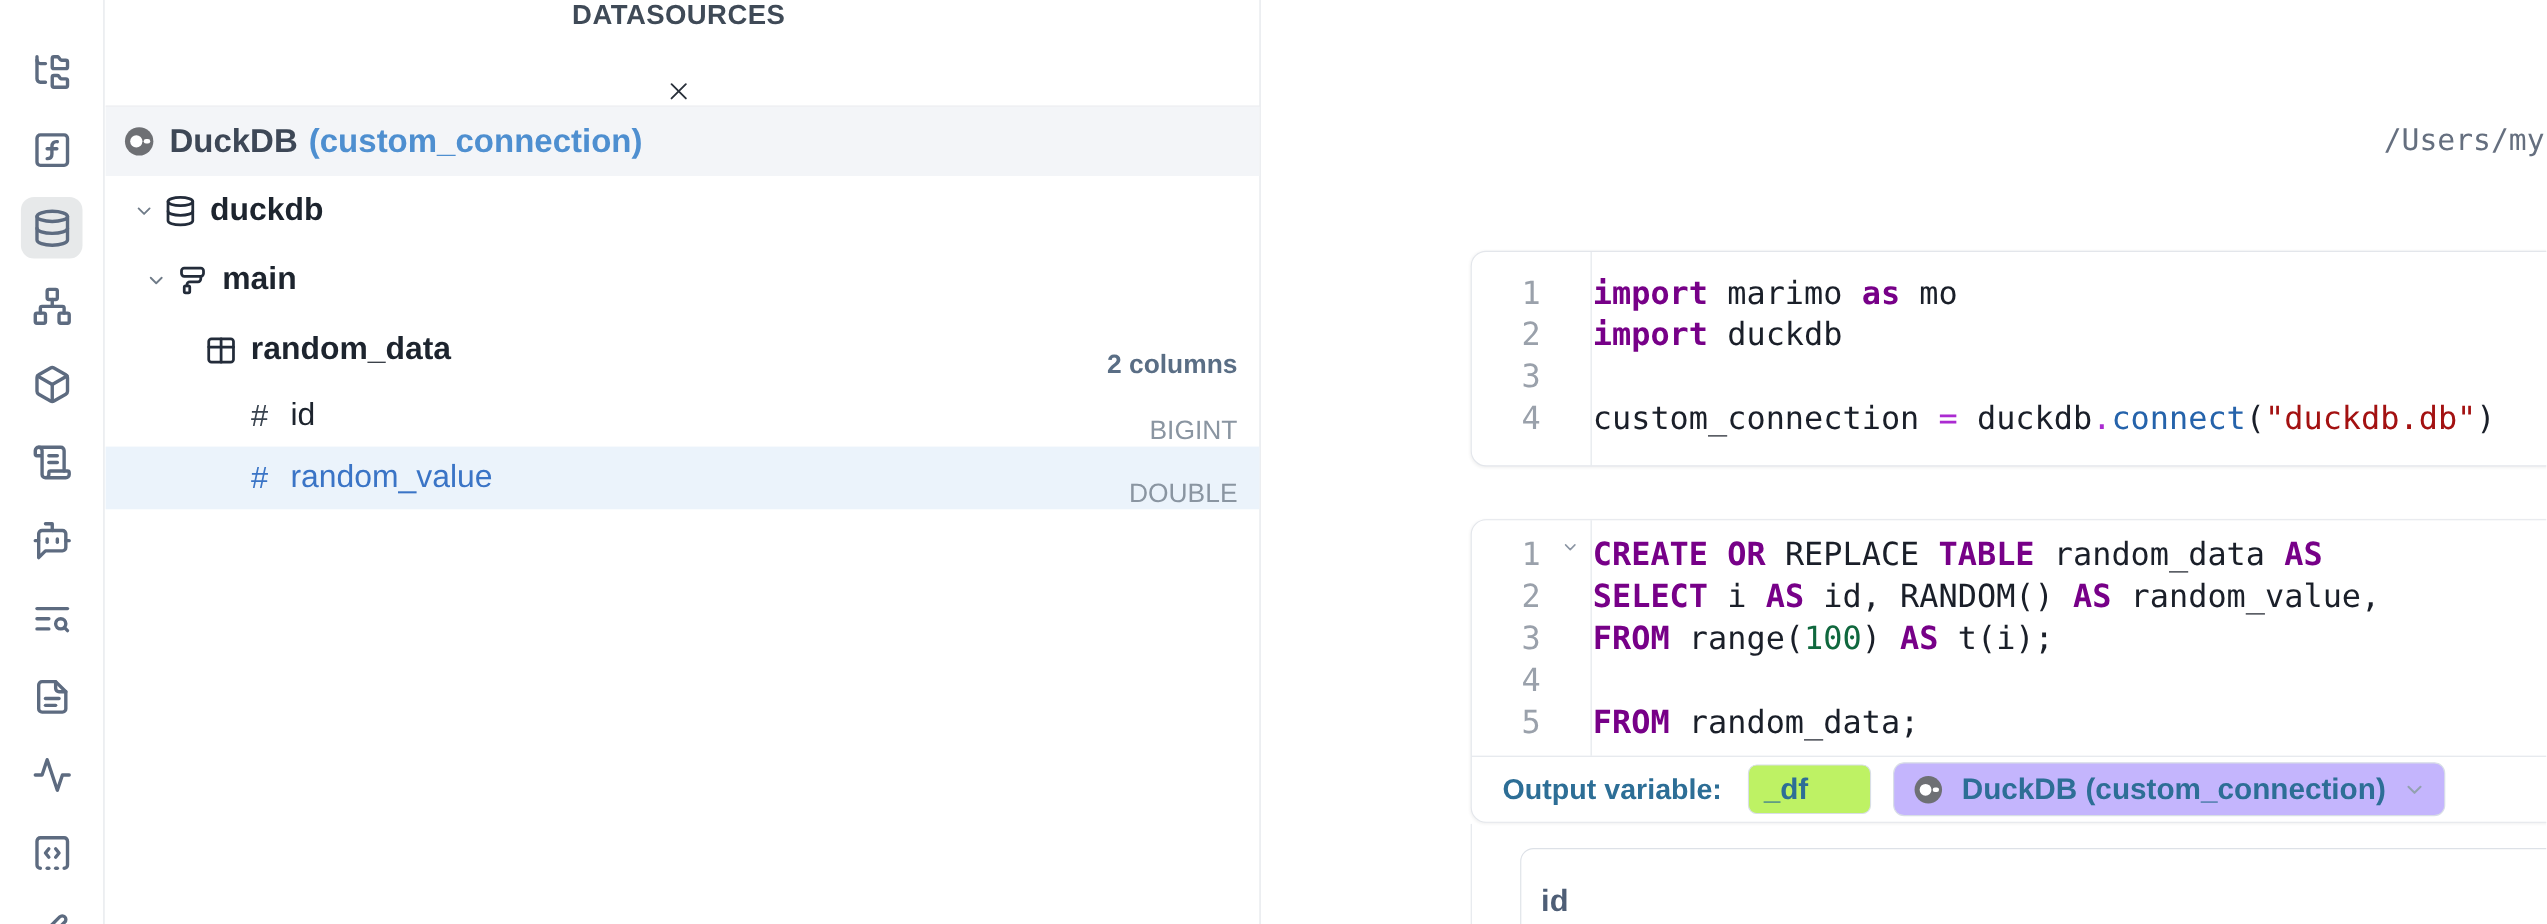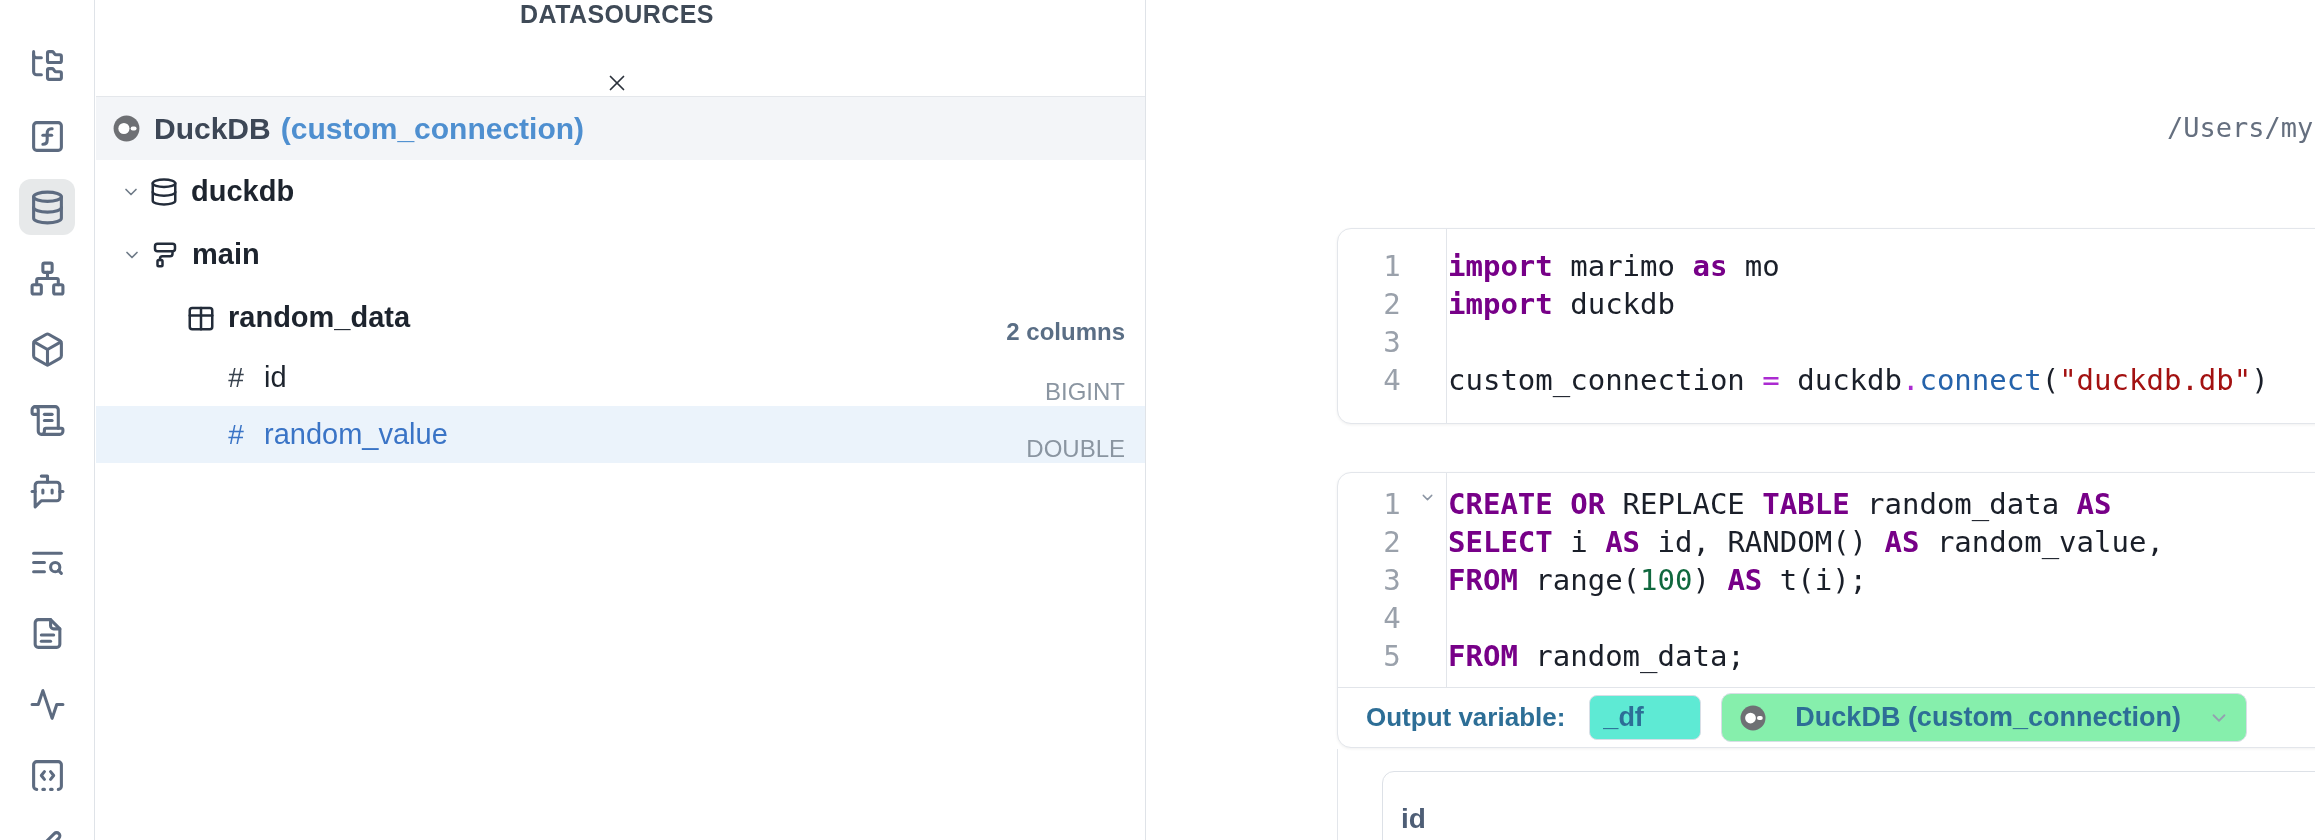--- a/index.html
+++ b/index.html
@@ -44,21 +44,21 @@
   .tree-chevron { color:#6f7b88; display:flex; margin-right:8px; }
   .tree-icon { color:#232c3a; display:flex; margin-right:12px; }
   .tree-hash { font-size:28px; color:#39434f; width:24px; text-align:center; margin-right:16px; }
   .tree-row.selected .tree-hash { color:#3a74c6; }
   .tree-label { font-size:29px; color:#1d242e; }
   .tree-label.bold { font-weight:bold; }
   .tree-row.selected .tree-label { color:#3a74c6; }
   .tree-meta { margin-left:auto; padding-right:20px; font-size:24px;margin-top:28px; }
   .meta-count { color:#5a6e85; font-weight:bold; }
   .meta-type { color:#8a95a1; }
-  .lvl1 { padding-left:25px; } .lvl2 { padding-left:26px;text-align:right; }
+  .lvl1 { padding-left:25px; } .lvl2 { padding-left:36px;text-align:right; }
   .lvl3 { padding-left:90px; } .lvl4 { padding-left:128px; }
 
   
   .main { position:absolute; left:1147px; top:0; width:972px; height:840px; }
   .file-path { position:absolute; left:1020px; top:112px; font-family:"DejaVu Sans Mono",monospace;
                font-size:27px; color:#656f7f; white-space:nowrap; }
   .cell { position:absolute; left:190px; width:1160px; background:#fff;
           border:1px solid #e3e6eb; border-radius:14px;
           box-shadow:0 1px 3px rgba(15,20,25,.06); }
   #cell-python { top:228px; height:196px; }
@@ -75,24 +75,24 @@
   .tok-kw { color:#770088; font-weight:bold; }
   .tok-op { color:#ab2bd1; }
   .tok-fn { color:#2563ab; }
   .tok-st { color:#a31111; }
   .tok-nu { color:#10683e; }
   .tok-pl { color:#1a1f29; }
 
   .cell-footer { height:59px; display:flex; align-items:center; padding-left:28px; }
   .footer-label { font-size:26px; font-weight:bold; color:#2d6e96; }
   .var-input { width:112px; height:45px; margin-left:24px; border:1px solid #d8dee6;
-               border-radius:8px; background:#5eead4; font-family:"Liberation Sans",sans-serif;
+               border-radius:8px; background:#bef264; font-family:"Liberation Sans",sans-serif;
                font-size:27px; font-weight:bold; color:#2d6e96; padding-left:13px; outline:none; }
   .conn-btn { height:49px; margin-left:20px; border:1px solid #d8dee6; border-radius:10px;
-              background:#86efac; display:flex; align-items:center; gap:27px;
+              background:#c4b5fd; display:flex; align-items:center; gap:15px;
               padding:0 16px; cursor:pointer; }
   .conn-btn-label { font-size:27px; font-weight:bold; color:#2d6e96; }
   .conn-btn-chevron { color:#93a1b0; display:flex; }
 
   .output-border { position:absolute; left:190px; top:749px; height:91px;
                    border-left:1px solid #e3e6eb; }
   .table-box { position:absolute; left:235px; top:771px; width:1115px; height:120px;
                background:#fff; border:1px solid #dde1e7; border-radius:12px;
                padding:31px 0 0 18px; }
   .table-col-header { font-size:28px; font-weight:bold; color:#4e5e76; display:inline-block; cursor:pointer; }

